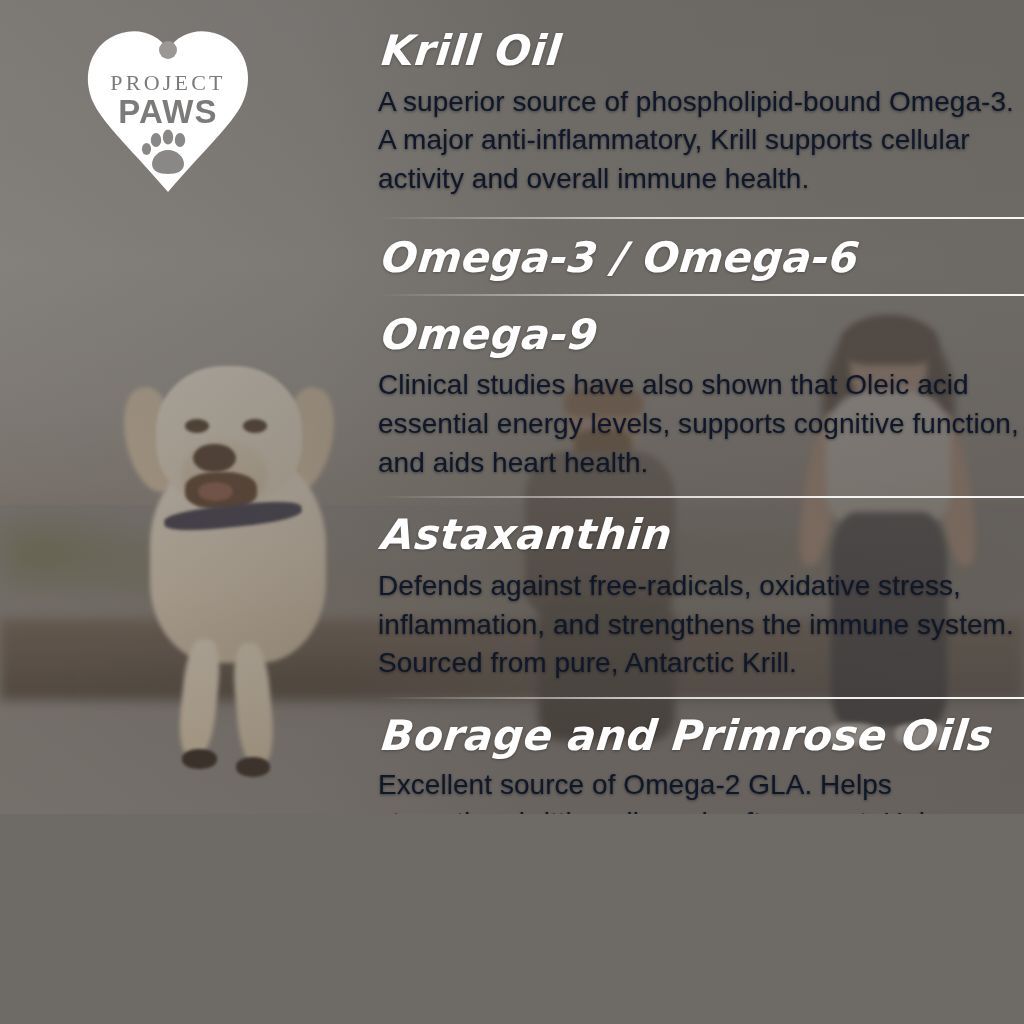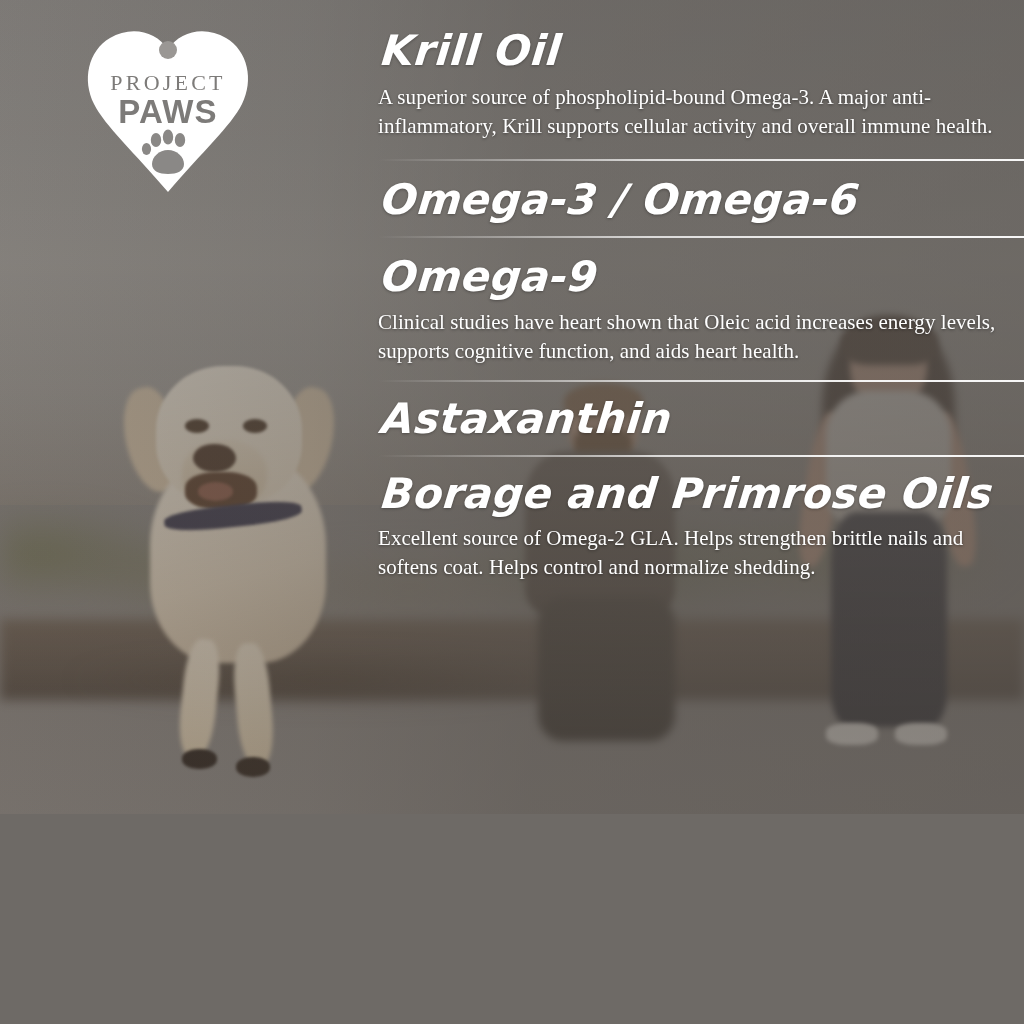--- a/index.html
+++ b/index.html
@@ -247,27 +247,26 @@
     color: #ffffff;
     font-weight: 700;
     font-style: italic;
     letter-spacing: .4px;
     line-height: 1.02;
     text-shadow: 0 1px 3px rgba(0,0,0,.3);
     transform: skewX(-6deg);
   }
 
   .body-text {
-    color: #ffffff;
-    font-size: 21px;
+    color: #0f172a;
+    font-size: 28px;
     line-height: 1.38;
     font-weight: 400;
     letter-spacing: .05px;
     text-shadow: 0 1px 3px rgba(0,0,0,.45);
-    font-family: Liberation Serif, serif;
   }
 
   .divider {
     height: 2px;
     border: 0;
     background: linear-gradient(90deg,
       rgba(255,255,255,0) 0%,
       rgba(255,255,255,.25) 14%,
       rgba(255,255,255,.75) 42%,
       rgba(255,255,255,.92) 72%,
@@ -372,26 +371,27 @@
     </div>
     <hr class="divider divider-1">
 
     <div class="section sec-2">
       <div class="heading">Omega-3 / Omega-6</div>
     </div>
     <hr class="divider divider-2">
 
     <div class="section sec-3">
       <div class="heading">Omega-9</div>
-      <div class="body-text">Clinical studies have heart shown that Oleic acid increases energy levels, supports cognitive function, and aids heart health.</div>
+      <div class="body-text">Clinical studies have also shown that Oleic acid essential energy levels, supports cognitive function, and aids heart health.</div>
     </div>
     <hr class="divider divider-3">
 
     <div class="section sec-4">
       <div class="heading">Astaxanthin</div>
+      <div class="body-text">Defends against free-radicals, oxidative stress, inflammation, and strengthens the immune system. Sourced from pure, Antarctic Krill.</div>
     </div>
     <hr class="divider divider-4">
 
     <div class="section sec-5">
       <div class="heading">Borage and Primrose Oils</div>
       <div class="body-text">Excellent source of Omega-2 GLA. Helps strengthen brittle nails and softens coat. Helps control and normalize shedding.</div>
     </div>
 
   </div>
 </div>

